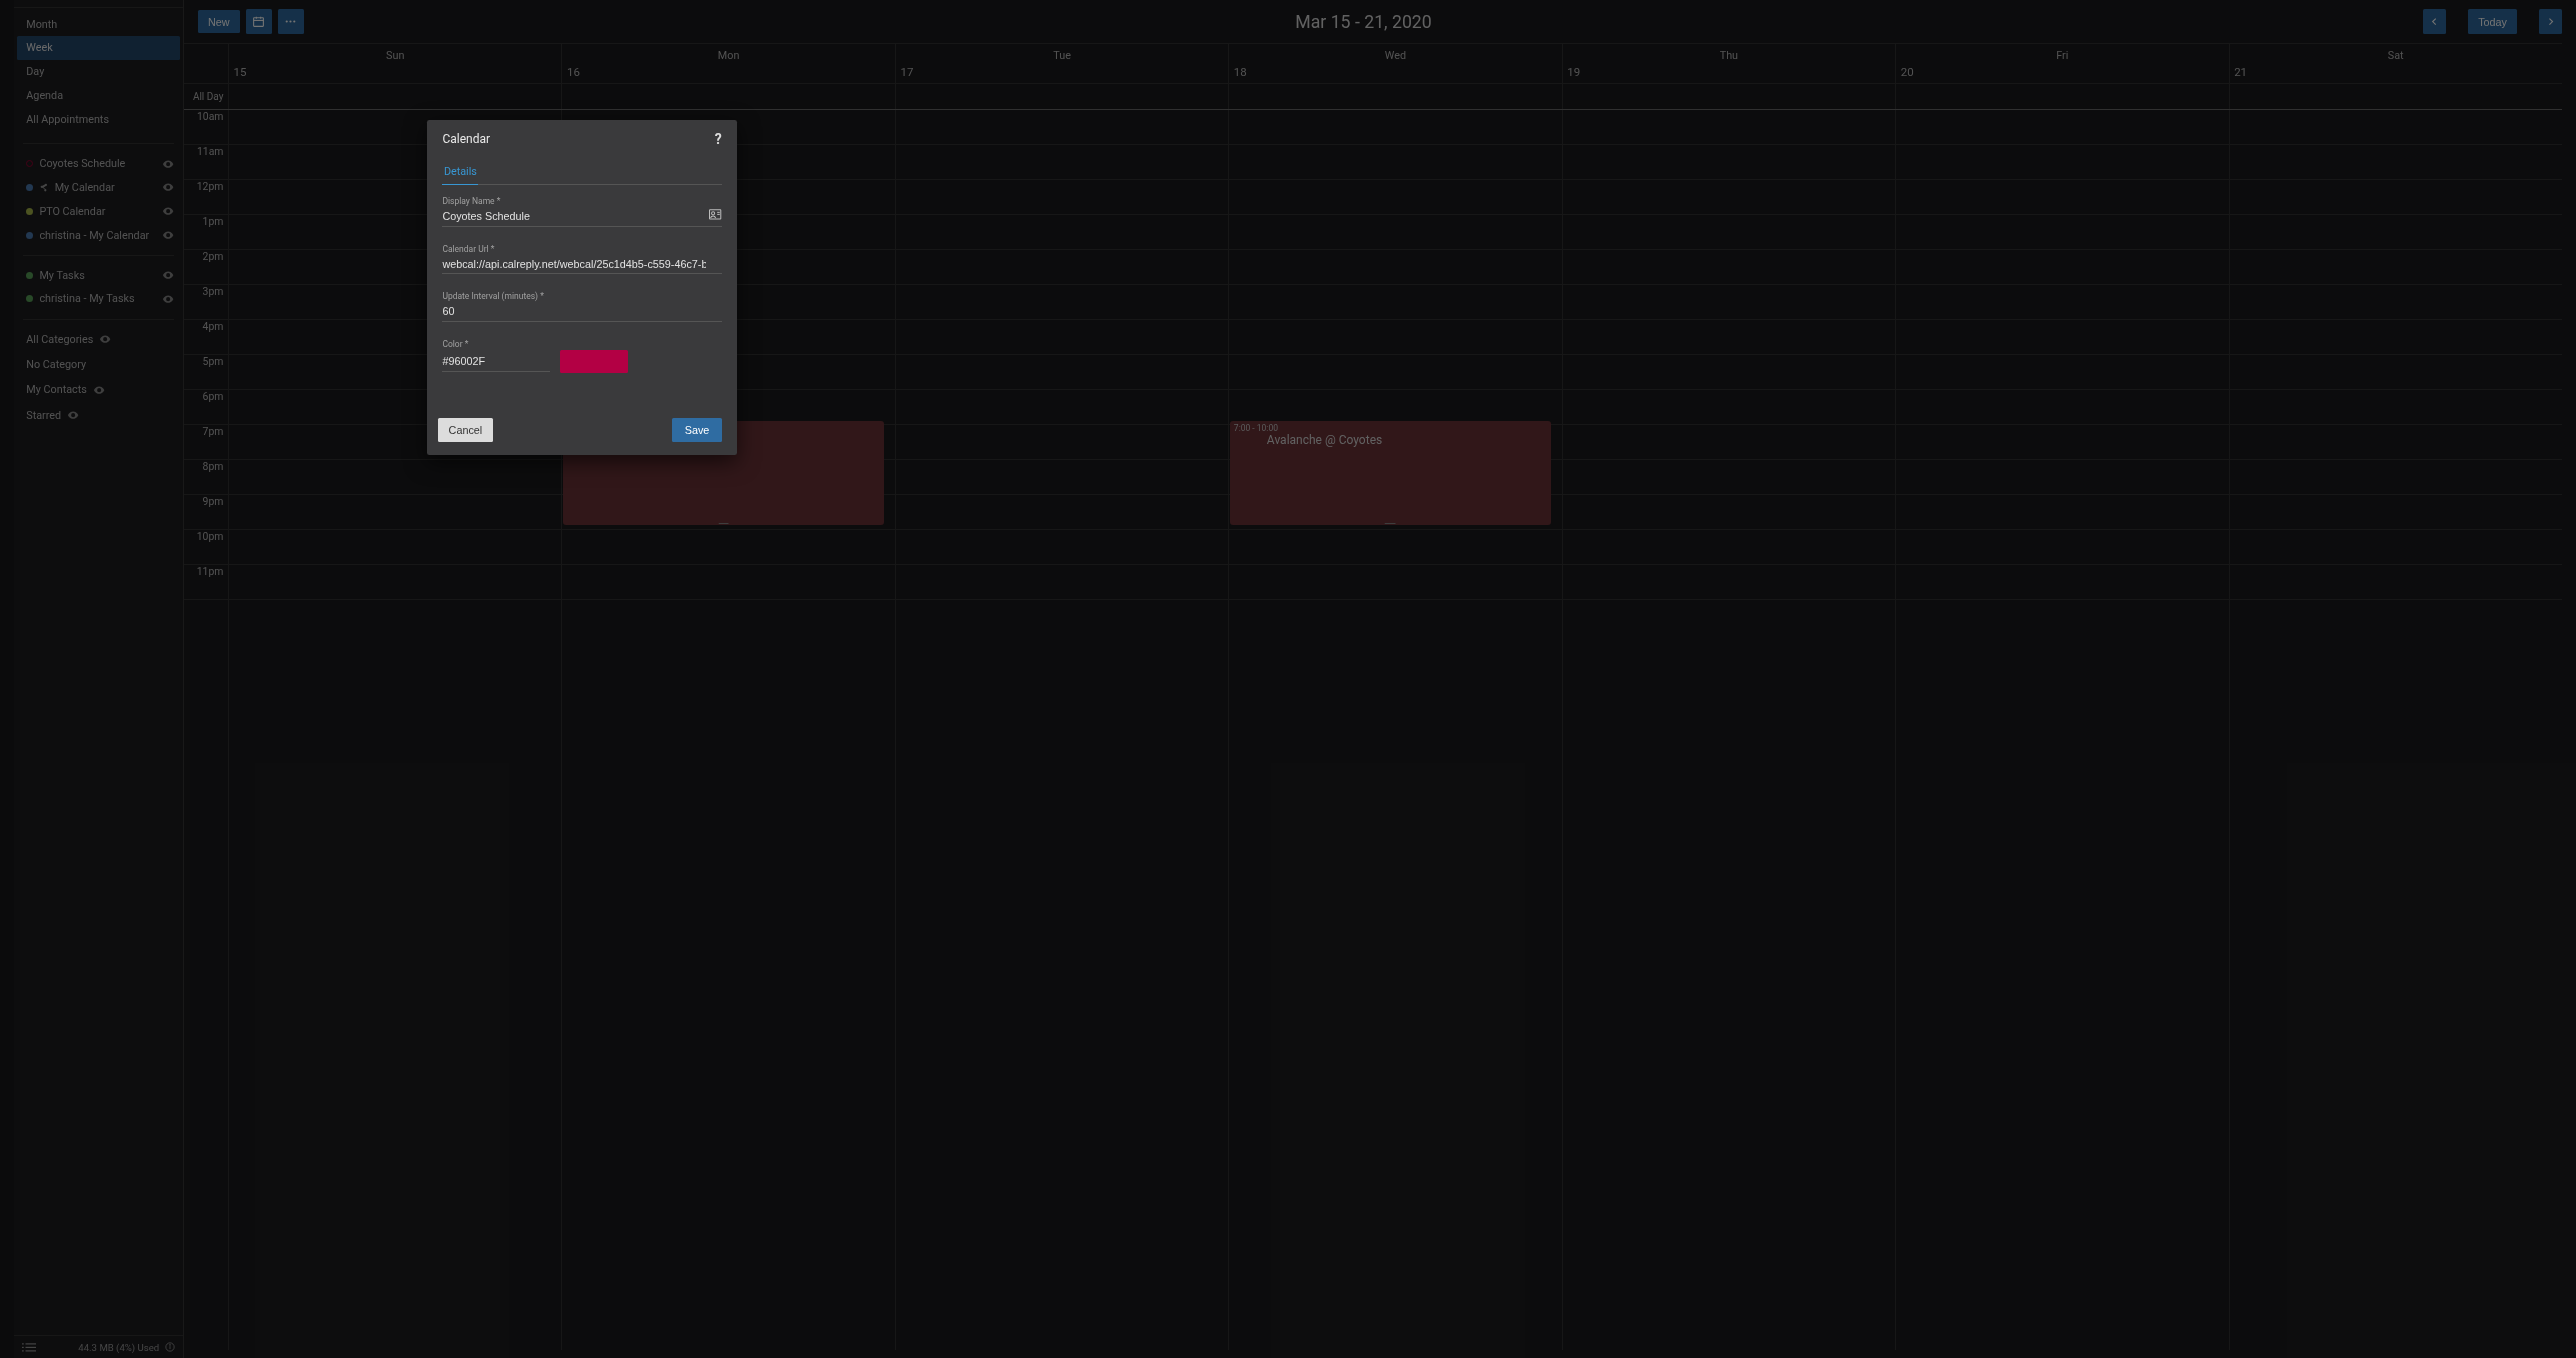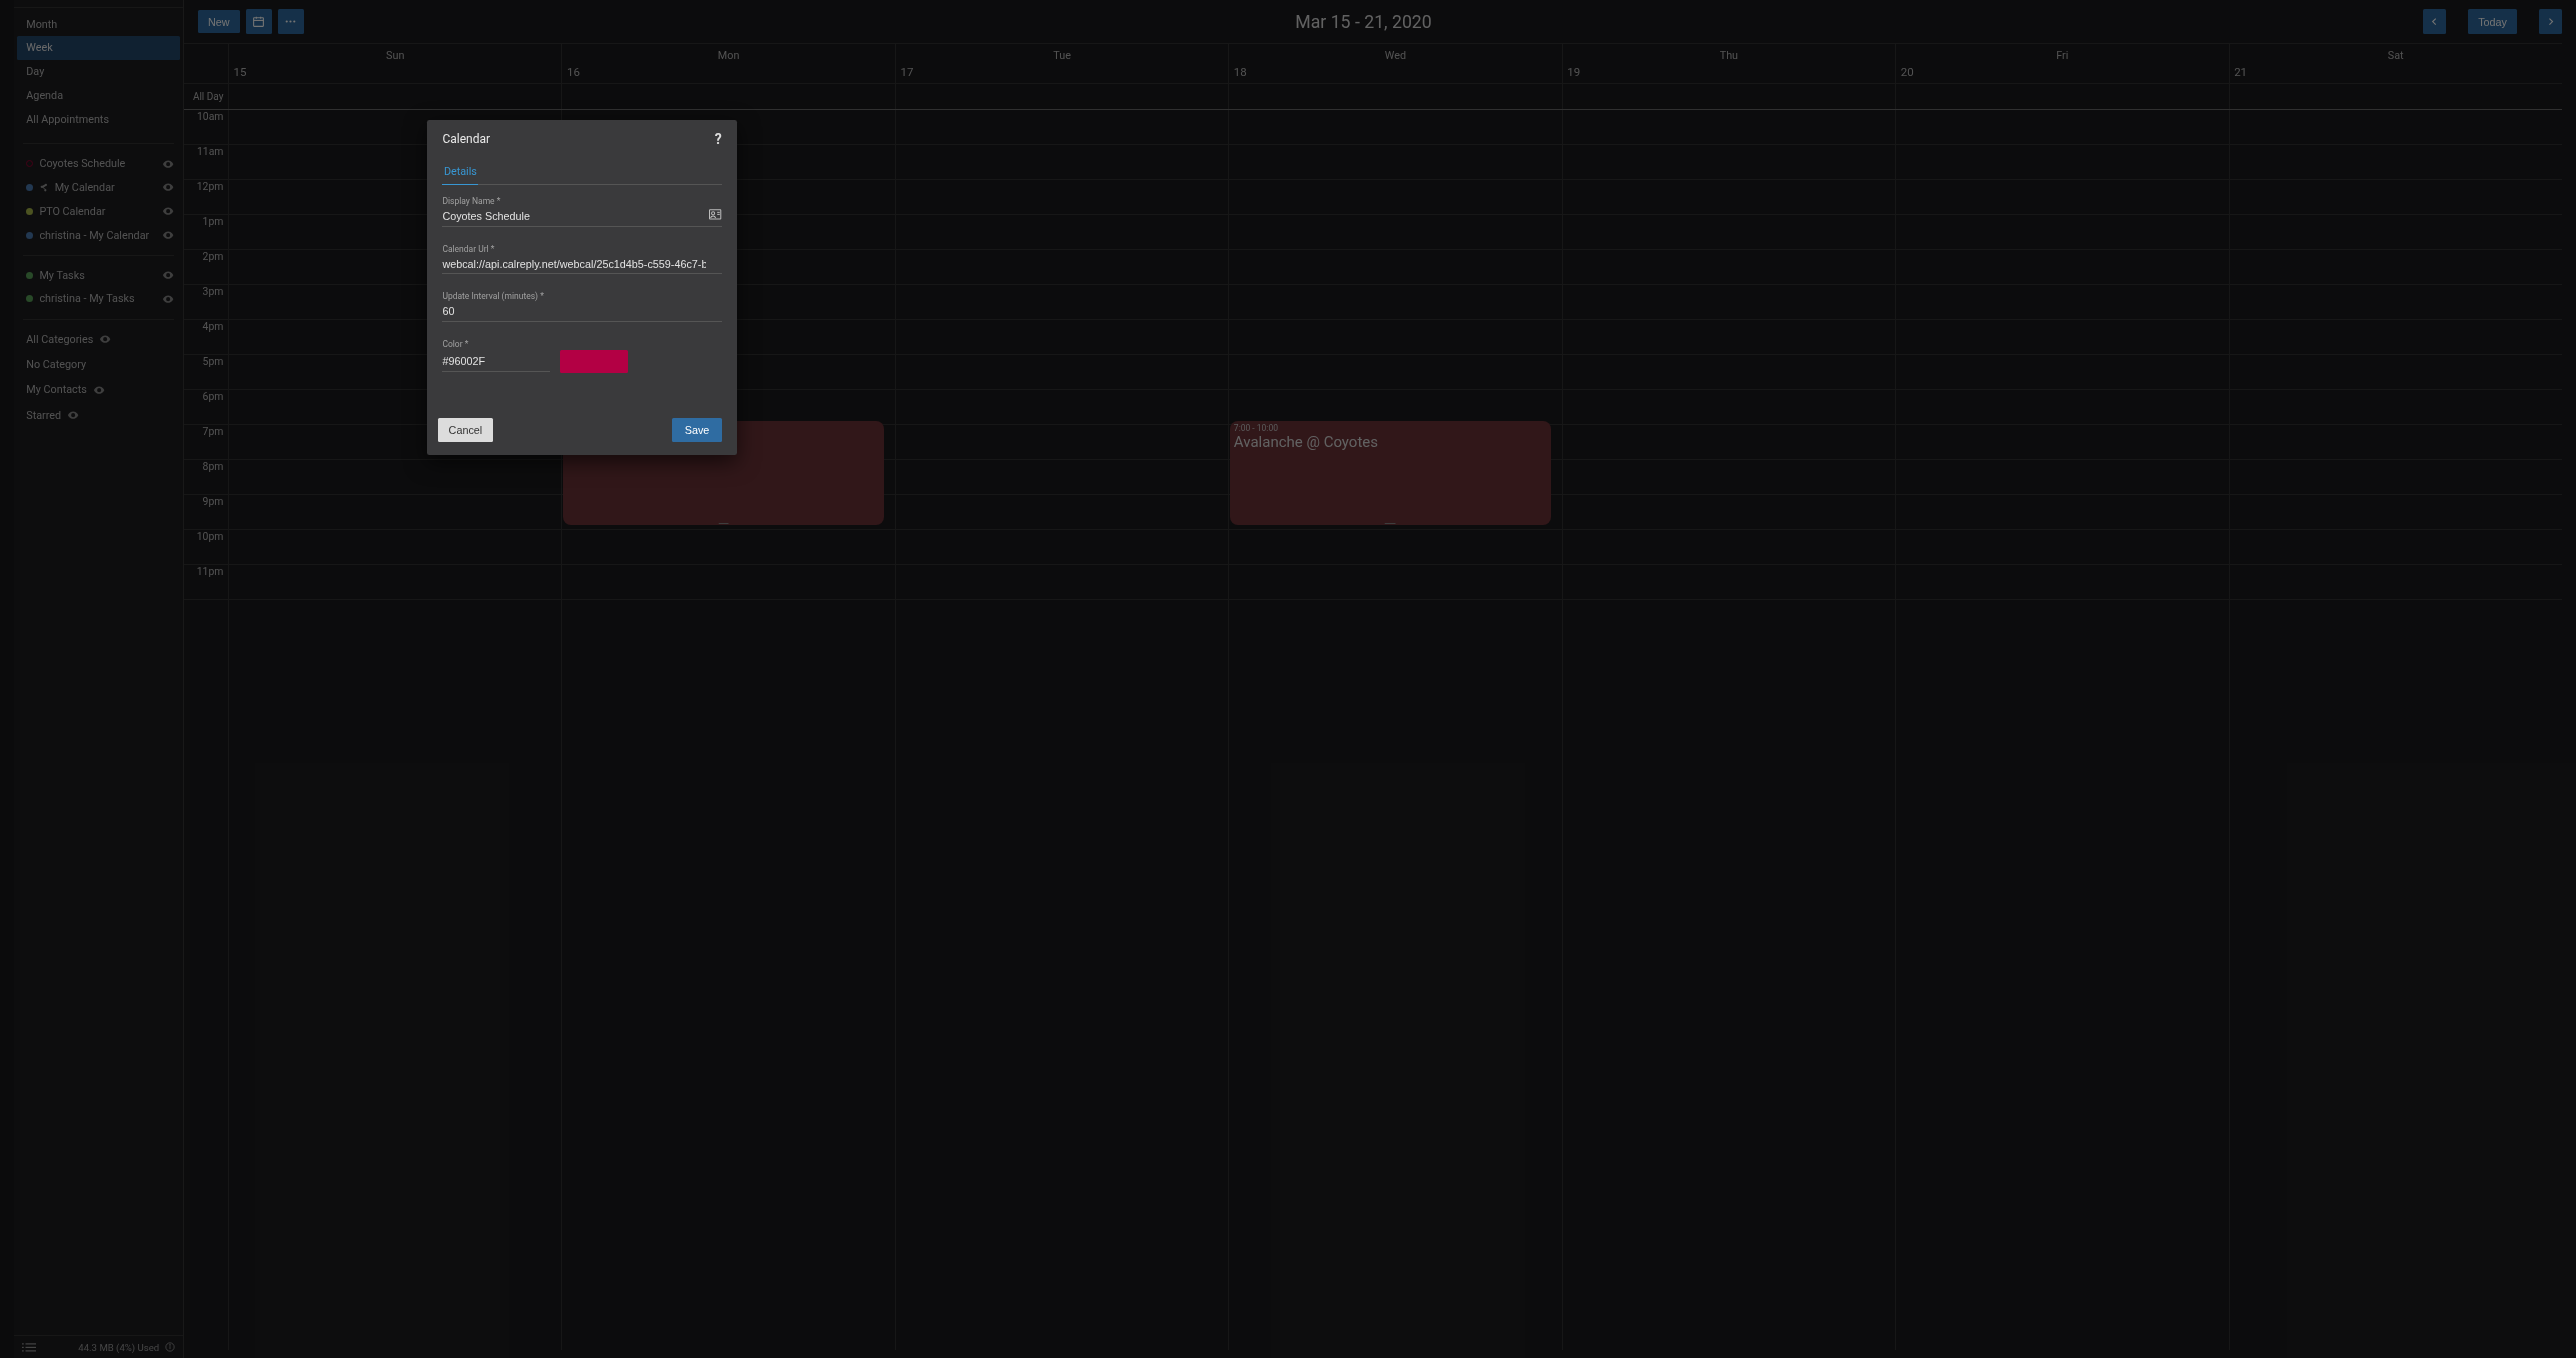--- a/index.html
+++ b/index.html
@@ -53,23 +53,23 @@
   .allday-cell { flex: 1; border-left: 0.8px solid #333; height: 24.6px; }
 
   .body-scroll { flex: 1; overflow: hidden; position: relative; }
   .hours { position: absolute; inset: 0; display: flex; }
   .hours .time-col { border-right: none; }
   .hour-labels { display: flex; flex-direction: column; }
   .hour-label { height: 35px; text-align: right; padding-right: 4.6px; font-size: 10.4px; color: #b7b7b7; border-bottom: 0.8px solid #333; display:flex; align-items:flex-start; justify-content:flex-end; padding-top:0px;}
   .day-col { flex: 1; border-left: 0.8px solid #333; position: relative; }
   .day-col .slot { height: 35px; border-bottom: 0.8px solid #333; }
 
-  .event { position: absolute; left: 0.8px; right: 11px; background: #6d3338; border-radius: 8px; color: #d8d8d8; font-size: 9.2px; padding: 2.3px 3.8px; overflow: hidden; }
+  .event { position: absolute; left: 0.8px; right: 11px; background: #6d3338; border-radius: 3px; color: #d8d8d8; font-size: 9.2px; padding: 2.3px 3.8px; overflow: hidden; }
   .event .time { font-size: 8.5px; color: #c7c7c7; }
-  .event .etitle { font-size: 15px; line-height: 1.3; }
+  .event .etitle { font-size: 12px; line-height: 1.3; margin-left: 33px; }
   .event .handle { position:absolute; bottom:0.8px; left:50%; transform:translateX(-50%); width:10.8px; height:1.5px; background:#8a8a8a; border-radius:0.8px;}
 
   
   .dim-overlay { position: absolute; inset: 0; background: rgba(0,0,0,0.55); z-index: 50; }
 
   
   .dialog { position: absolute; z-index: 60; left: 427px; top: 120px; width: 310px; background: #3a3a3c; border-radius: 2.3px; box-shadow: 0 6.1px 21.5px rgba(0,0,0,0.6); color: #d8d8d8; display:flex; flex-direction:column; }
   .dialog-head { display: flex; align-items: center; padding: 10.8px 15.4px 6.1px 15.4px; }
   .dialog-head .dtitle { font-size: 12px; font-weight: 400; flex: 1; color:#eaeaea;}
   .dialog-head .help { font-size: 14px; font-weight: 700; color: #dcdcdc; cursor: pointer; }

